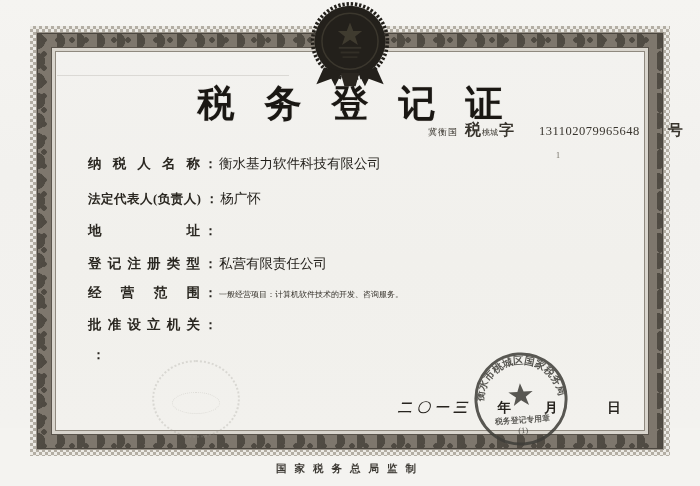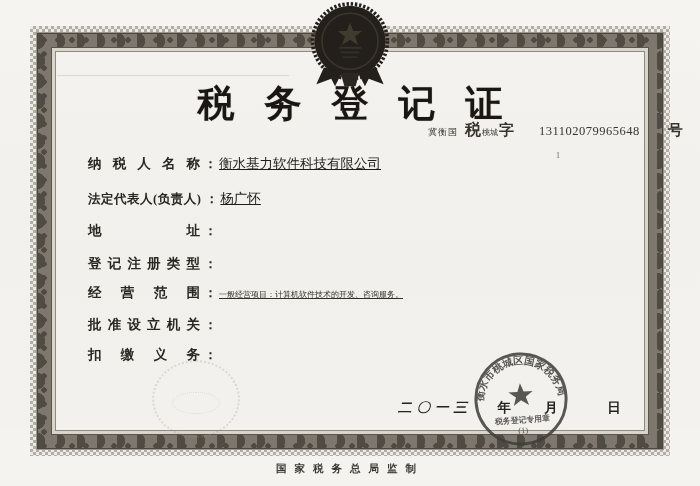--- a/index.html
+++ b/index.html
@@ -64,21 +64,21 @@
   
   .field {
     position:absolute; left:88px; z-index:5; display:flex; align-items:flex-end;
     white-space:nowrap; color:#26231e;
   }
   .field .label {
     display:inline-block; width:112px; font-size:13.5px; font-weight:600;
     text-align:justify; text-align-last:justify; color:#2a2721;
   }
   .field .colon { font-size:13px; font-weight:600; margin:0 2px 0 4px; }
-  .field .value { font-size:13.5px; color:#201d18;text-decoration:underline; }
+  .field .value { font-size:13.5px; color:#201d18; }
   .field.f1 .label { width:auto; min-width:112px; font-size:12.5px; text-align-last:auto; letter-spacing:.5px; }
   .field.f4 .value { font-size:8px; padding-bottom:2px; color:#332f28; }
   .field.f5 .value { font-size:11.5px; padding-bottom:1px; }
   .field.f6 .value { letter-spacing:15px; }
   .f0 { top:155px; } .f1 { top:190px; } .f2 { top:222px;justify-content:space-between; }
   .f3 { top:255px; } .f4 { top:284px; } .f5 { top:316px; } .f6 { top:346px; }
   
   .issuer {
     position:absolute; left:452px; top:366px; z-index:4;
     font-size:13.5px; font-weight:600; letter-spacing:8px; color:#26231e; white-space:nowrap;
@@ -155,32 +155,32 @@
     <span class="colon">：</span>
     <span class="value">杨广怀</span>
   </div>
   <div class="field f2">
     <span class="label">地址</span>
     <span class="colon">：</span>
   </div>
   <div class="field f3">
     <span class="label">登记注册类型</span>
     <span class="colon">：</span>
+    <span class="value">私营有限责任公司</span>
   </div>
   <div class="field f4">
     <span class="label">经营范围</span>
     <span class="colon">：</span>
     <span class="value">一般经营项目：计算机软件技术的开发、咨询服务。</span>
   </div>
   <div class="field f5">
     <span class="label">批准设立机关</span>
     <span class="colon">：</span>
   </div>
   <div class="field f6">
-    <span class="label">扣缴义务</span>
     <span class="colon">：</span>
   </div>
 
   <div class="date-row">
     <span class="yr">二〇一三</span>
     <span class="u1">年</span>
     <span class="u2">月</span>
     <span class="u3">日</span>
   </div>
 

